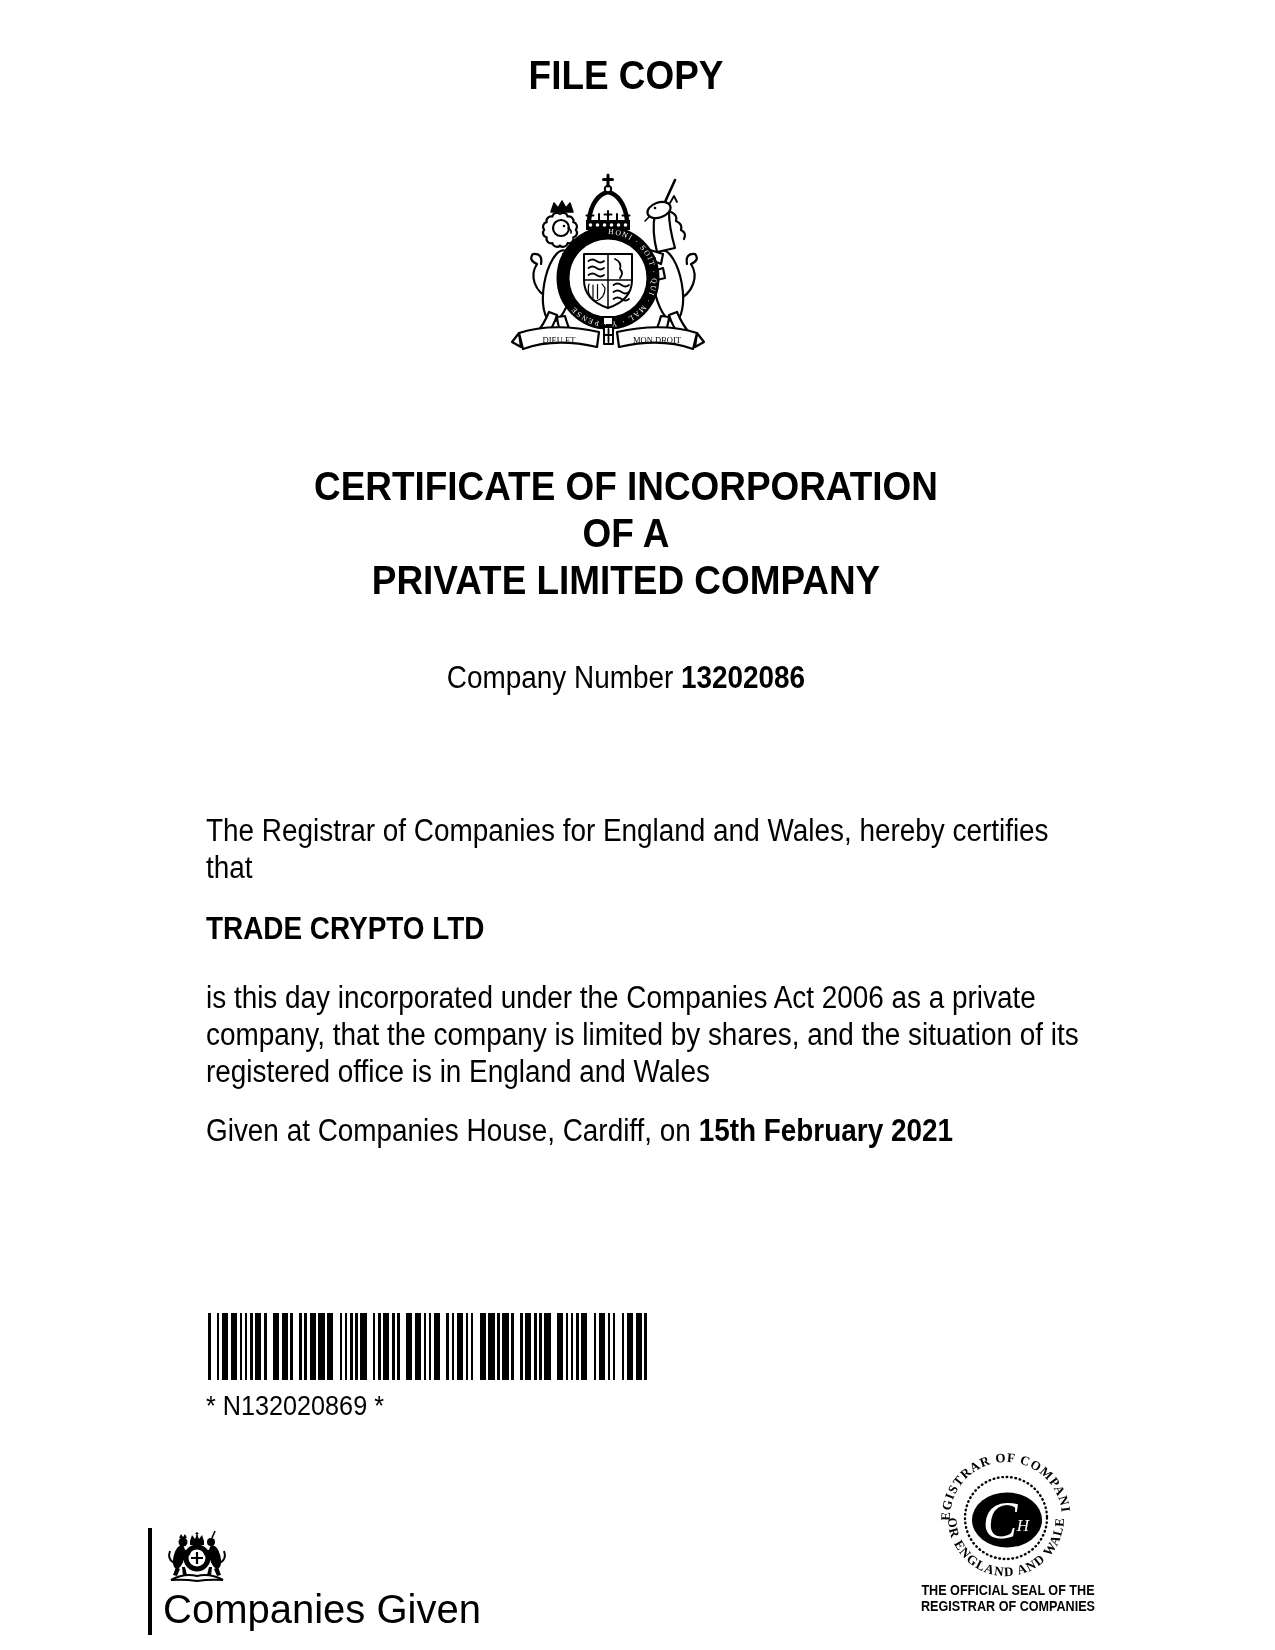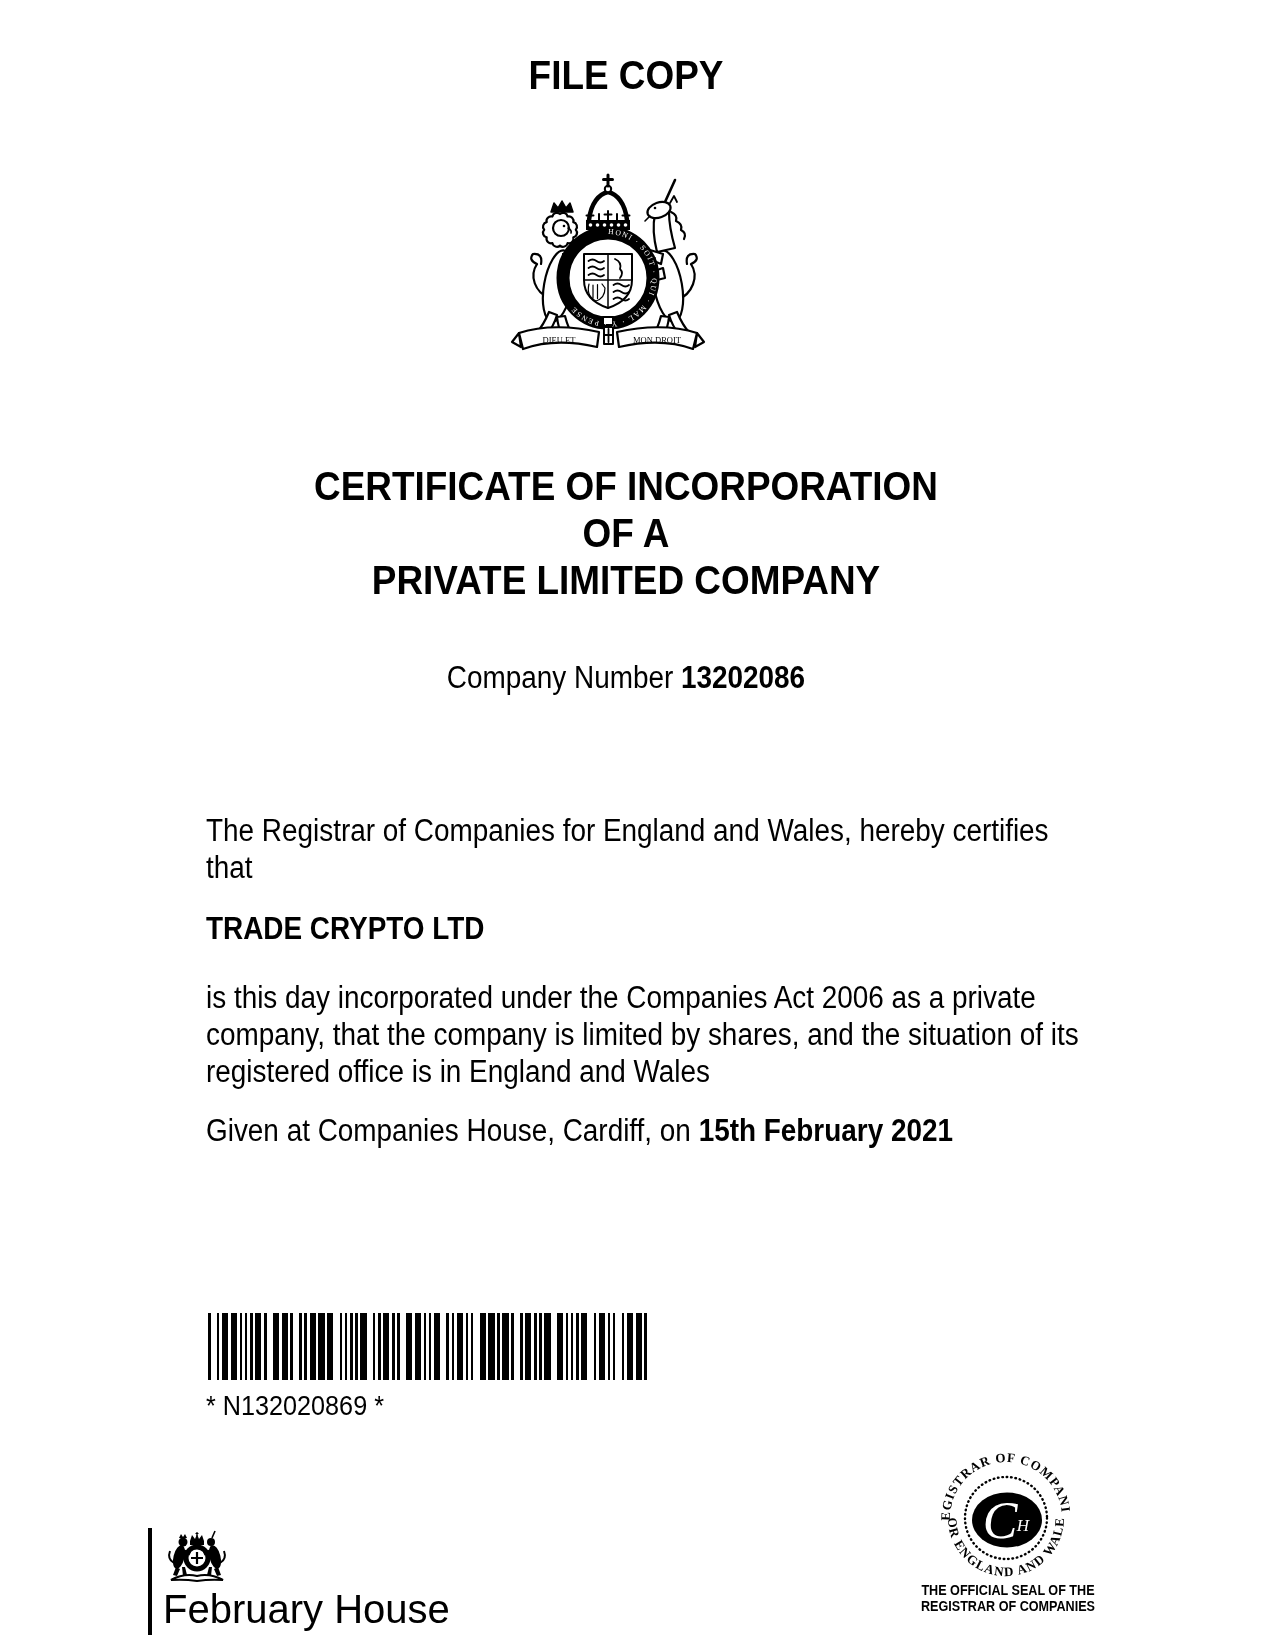--- a/index.html
+++ b/index.html
@@ -217,21 +217,21 @@
       <path d="M54 38 l3 8 -4 1 -3 -7 z M48 38 l-1 9 -4 -1 2 -8 z"></path>
       <path d="M56 34 q7 -4 4 -12" stroke="#000" stroke-width="2" fill="none"></path>
       <circle cx="33" cy="29" r="11" fill="none" stroke="#000" stroke-width="5"></circle>
       <path d="M33 23 v12 M27 29 h12" stroke="#000" stroke-width="2.2" fill="none"></path>
       <path d="M26 12 l2 -6 3 4 2 -5 2 5 3 -4 2 6 z"></path>
       <rect x="26" y="12" width="14" height="4"></rect>
       <path d="M33 3 v4 M31.5 4.5 h3" stroke="#000" stroke-width="1.2" fill="none"></path>
       <path d="M7 51 Q20 44 33 47 Q46 44 59 51 Q46 50 33 52 Q20 50 7 51 z" stroke="#000" stroke-width="2" fill="none"></path>
     </g>
   </svg>
-  <div class="abs wordmark">February House</div>
+  <div class="abs wordmark">Companies Given</div>
 
   <svg class="abs" style="left:930px;top:1440px" width="152" height="152" viewBox="0 0 152 152">
     <defs>
       <path id="sealArcTop" d="M20 78 A56 56 0 0 1 132 78"></path>
       <path id="sealArcBottom" d="M18 78 A58 58 0 0 0 134 78"></path>
     </defs>
     <text font-family="'Liberation Serif',serif" font-size="13" font-weight="bold" letter-spacing="1" fill="#000" text-anchor="middle">
       <textPath href="#sealArcTop" startOffset="50%">REGISTRAR OF COMPANIES</textPath>
     </text>
     <text font-family="'Liberation Serif',serif" font-size="13" font-weight="bold" letter-spacing="1.2" fill="#000" text-anchor="middle">

